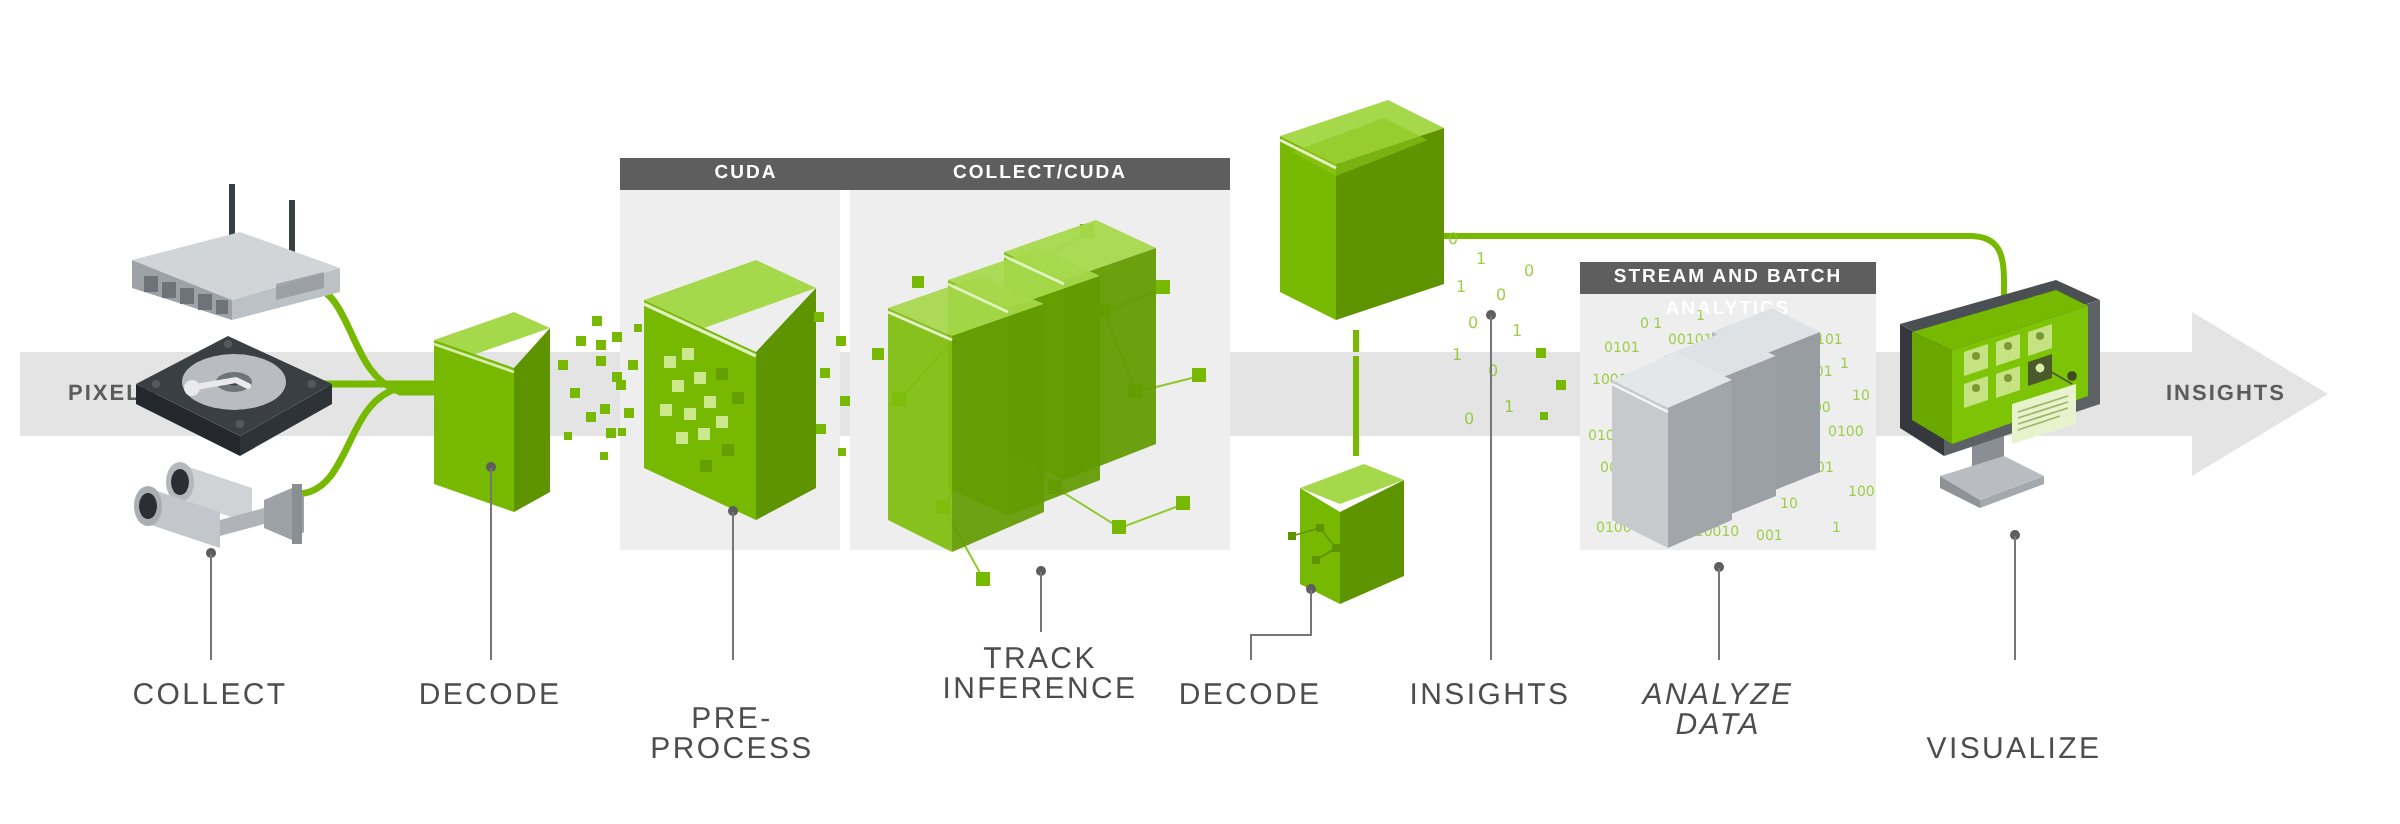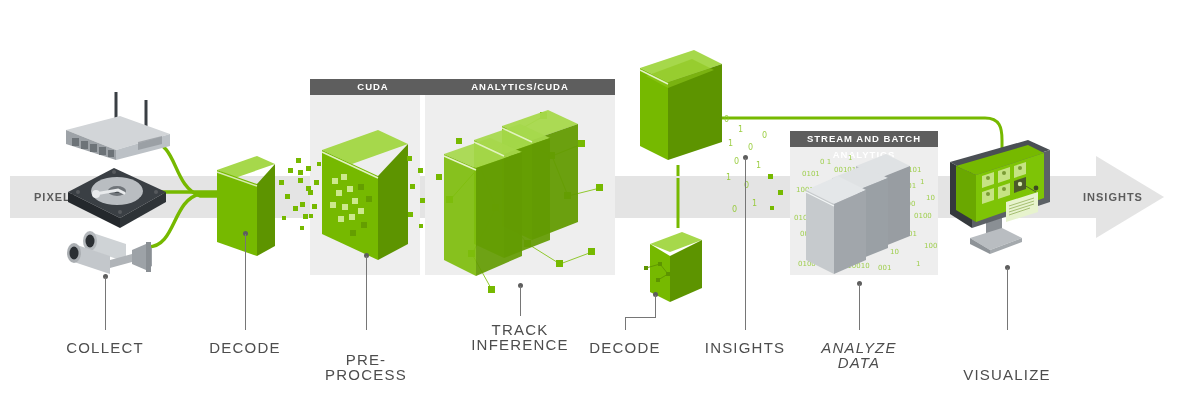--- a/index.html
+++ b/index.html
@@ -41,21 +41,21 @@
 
   <div class="band"></div>
   <div class="arrowhead"></div>
   <div class="band-label" id="pixels-label">PIXELS</div>
   <div class="band-label" id="insights-label">INSIGHTS</div>
 
   <div class="panel" style="left:310px;top:95px;width:110px;height:180px;"></div>
   <div class="panel-head" style="left:310px;top:79px;width:126px;">CUDA</div>
 
   <div class="panel" style="left:425px;top:95px;width:190px;height:180px;"></div>
-  <div class="panel-head" style="left:425px;top:79px;width:190px;">ANALYTICS/CUDA</div>
+  <div class="panel-head" style="left:425px;top:79px;width:190px;">COLLECT/CUDA</div>
 
   <div class="panel" style="left:790px;top:147px;width:148px;height:128px;"></div>
   <div class="panel-head" style="left:790px;top:131px;width:148px;">STREAM AND BATCH ANALYTICS</div>
 
   <svg class="cables" viewBox="0 0 1200 412">
 
     <path d="M150,142 C178,142 172,186 200,196 L232,196" fill="none" stroke="#76b900" stroke-width="3.4"></path>
 
     <path d="M138,192 L232,192" fill="none" stroke="#76b900" stroke-width="3.4"></path>
 

